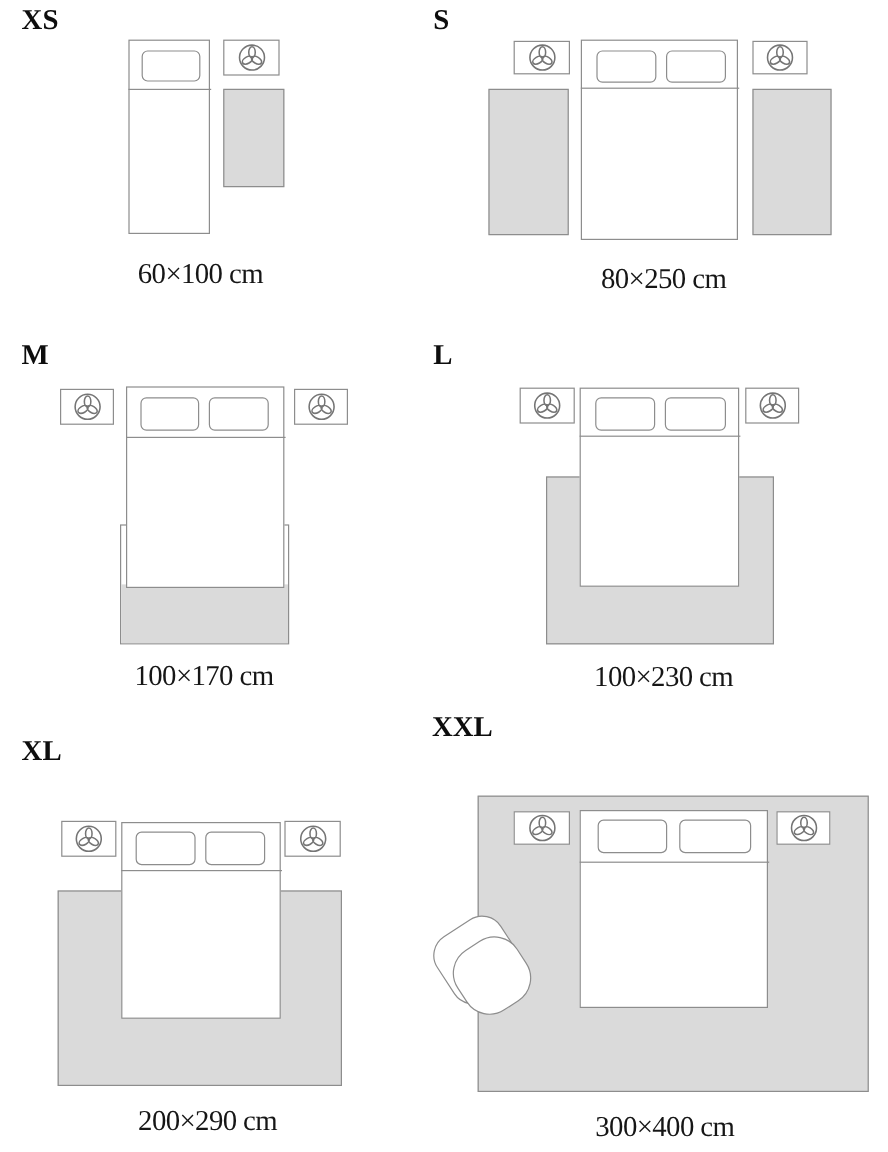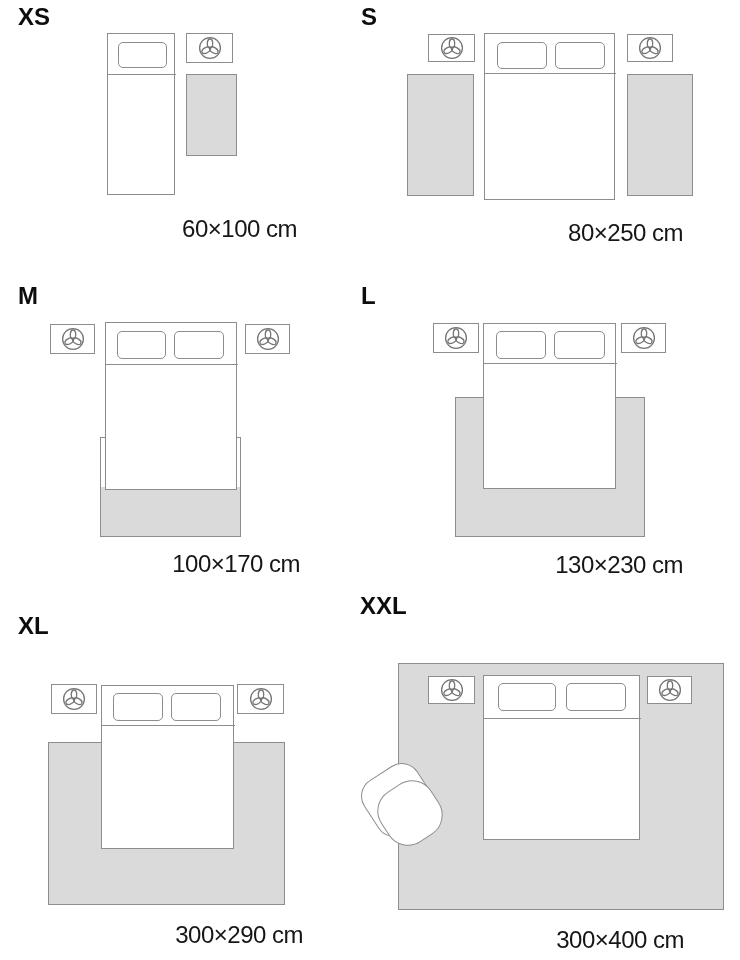--- a/index.html
+++ b/index.html
@@ -6,37 +6,37 @@
     --rug-fill:#dadada;
     --line:#8d8d8d;
     --icon-line:#757575;
     --text:#161616;
   }
   html,body{margin:0;padding:0;background:#fff;}
   .guide{
     position:relative;
     width:740px;height:960px;
     background:#fff;
-    font-family:Liberation Sans, sans-serif;
+    font-family:Liberation Serif, serif;
     color:var(--text);
     overflow:hidden;
   }
   .size-label{
     position:absolute;
     margin:0;
     font-size:24px;
     font-weight:bold;
     line-height:1.2;
     color:#0d0d0d;
     letter-spacing:0;
   }
   .dim-label{
     position:absolute;
     width:260px;
-    text-align:right;
+    text-align:center;
     font-size:24px;
     letter-spacing:-0.5px;
     line-height:1.2;
     color:var(--text);
   }
   .bed{
     position:absolute;
     background:#fff;
     border:1.5px solid var(--line);
     z-index:3;
@@ -200,21 +200,21 @@
       <svg class="plant" viewBox="0 0 24 24">
         <circle cx="12" cy="12" r="10.4"></circle>
         <ellipse cx="12" cy="7.6" rx="2.7" ry="4.6"></ellipse>
         <ellipse cx="12" cy="7.6" rx="2.7" ry="4.6" transform="rotate(120 12 12)"></ellipse>
         <ellipse cx="12" cy="7.6" rx="2.7" ry="4.6" transform="rotate(240 12 12)"></ellipse>
       </svg>
     </div>
 
     <div class="rug" style="left:455px;top:397px;width:188px;height:138px"></div>
 
-    <div class="dim-label" style="left:423px;top:551px">130×230 cm</div>
+    <div class="dim-label" style="left:423px;top:551px">100×230 cm</div>
   </section>
 
   <section>
     <h2 class="size-label" style="left:18px;top:612px">XL</h2>
 
     <div class="nightstand" style="left:51px;top:684px;width:44px;height:28px">
       <svg class="plant" viewBox="0 0 24 24">
         <circle cx="12" cy="12" r="10.4"></circle>
         <ellipse cx="12" cy="7.6" rx="2.7" ry="4.6"></ellipse>
         <ellipse cx="12" cy="7.6" rx="2.7" ry="4.6" transform="rotate(120 12 12)"></ellipse>
@@ -232,21 +232,21 @@
       <svg class="plant" viewBox="0 0 24 24">
         <circle cx="12" cy="12" r="10.4"></circle>
         <ellipse cx="12" cy="7.6" rx="2.7" ry="4.6"></ellipse>
         <ellipse cx="12" cy="7.6" rx="2.7" ry="4.6" transform="rotate(120 12 12)"></ellipse>
         <ellipse cx="12" cy="7.6" rx="2.7" ry="4.6" transform="rotate(240 12 12)"></ellipse>
       </svg>
     </div>
 
     <div class="rug" style="left:48px;top:742px;width:235px;height:161px"></div>
 
-    <div class="dim-label" style="left:43px;top:921px">300×290 cm</div>
+    <div class="dim-label" style="left:43px;top:921px">200×290 cm</div>
   </section>
 
   <section>
     <h2 class="size-label" style="left:360px;top:592px">XXL</h2>
 
     <div class="rug" style="left:398px;top:663px;width:324px;height:245px"></div>
 
     <div class="nightstand" style="left:428px;top:676px;width:45px;height:26px">
       <svg class="plant" viewBox="0 0 24 24">
         <circle cx="12" cy="12" r="10.4"></circle>

